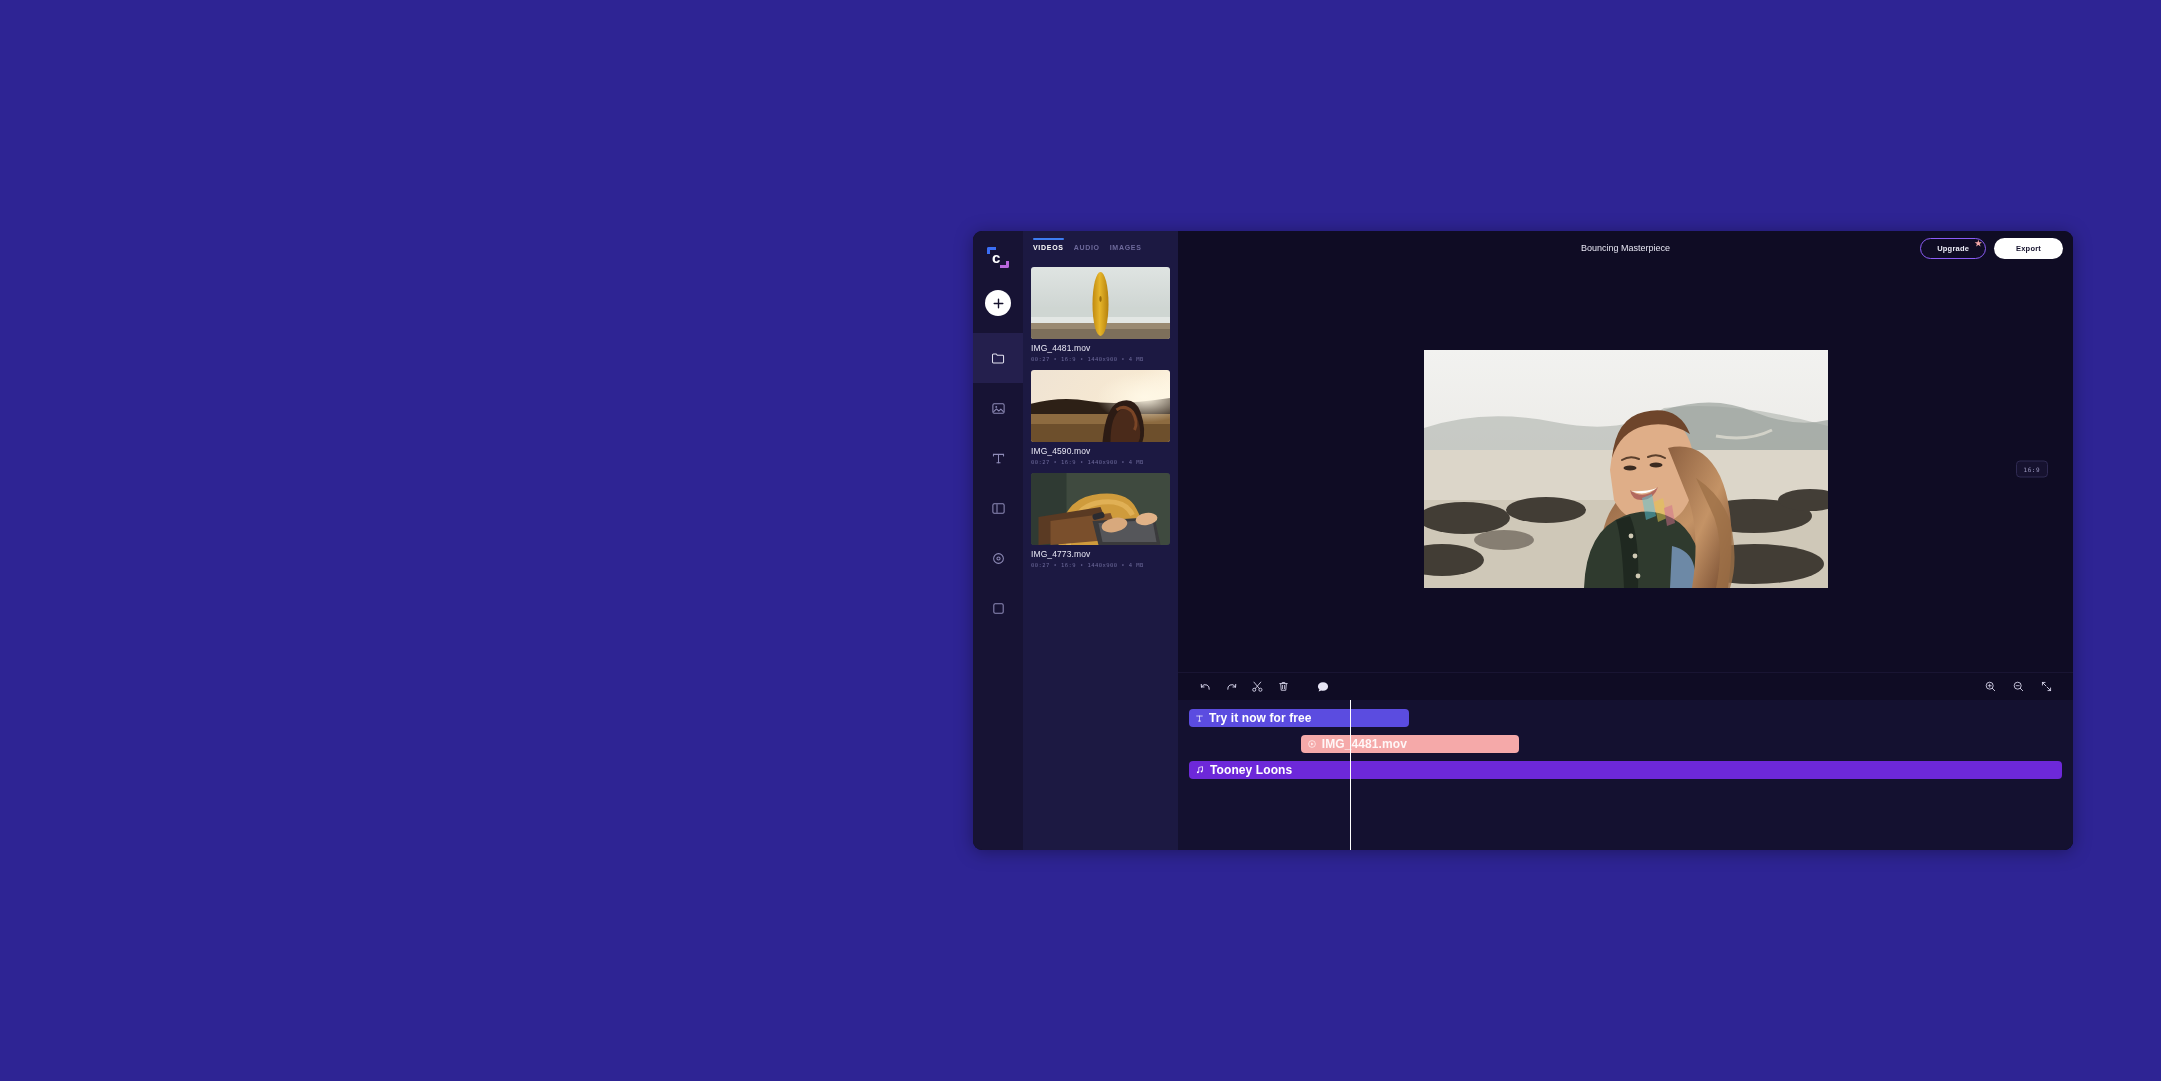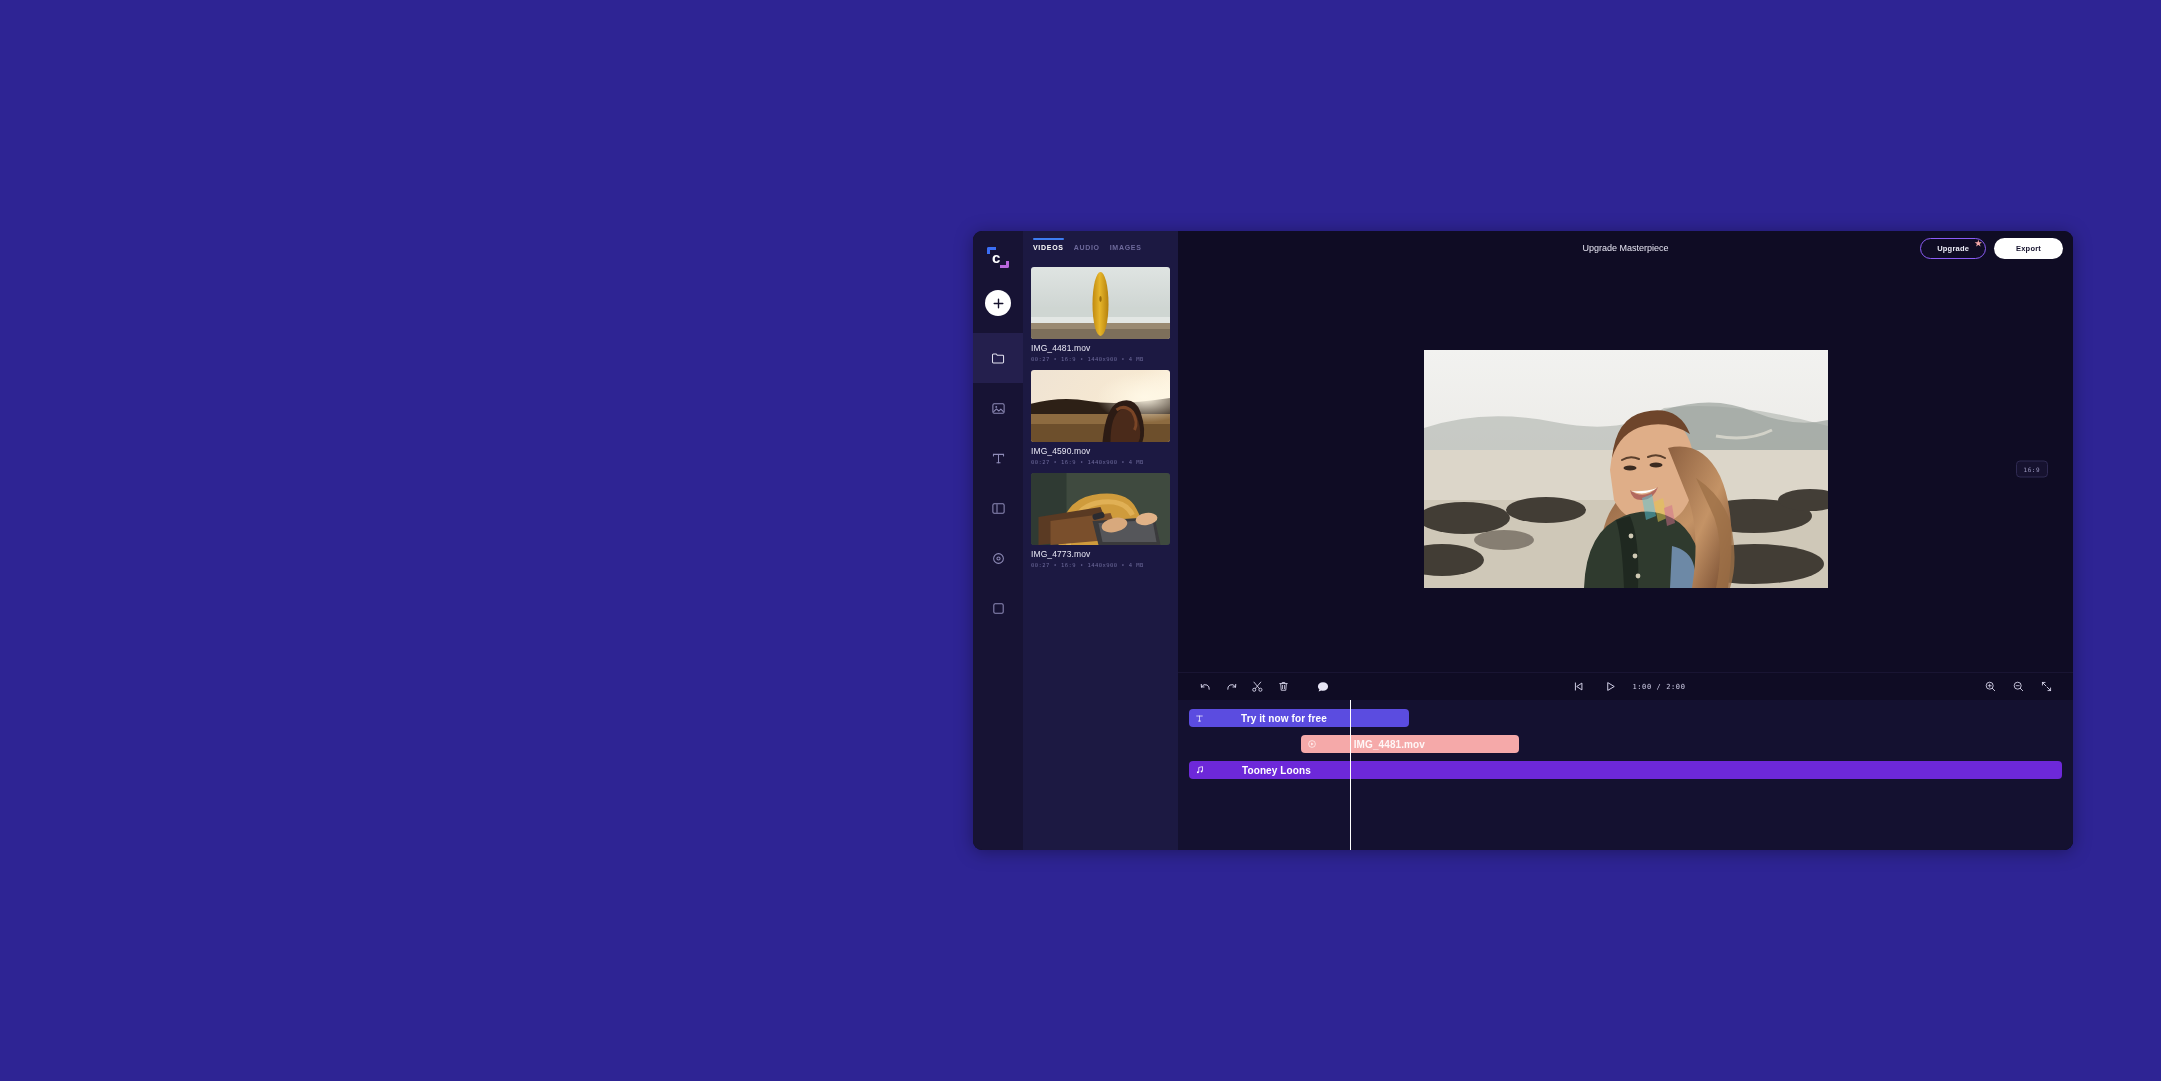--- a/index.html
+++ b/index.html
@@ -194,22 +194,22 @@
     background:#141130; padding:9px 11px 0 11px;
     overflow:hidden;
   }
   .track { height:18px; margin-bottom:8px; position:relative; }
   .clip {
     position:absolute; top:0; height:18px;
     border-radius:4px; display:flex; align-items:center;
     padding-left:6px; gap:5px; cursor:pointer; overflow:hidden;
   }
   .clip-label {
-    font-size:10px; font-weight:bold; color:#ffffff;
-    white-space:nowrap; letter-spacing:.1px;margin-left:32px;
+    font-size:12px; font-weight:bold; color:#ffffff;
+    white-space:nowrap; letter-spacing:.1px;
   }
   .clip .cicon { display:flex; align-items:center; flex:0 0 auto; }
   .clip .cicon svg { display:block; }
   #playhead {
     position:absolute; top:-18px; bottom:0;
     width:1.5px; background:#ffffff; z-index:10;
   }
 </style>
 </head>
 <body>
@@ -360,21 +360,21 @@
         <div class="media-name">IMG_4773.mov</div>
         <div class="media-meta">00:27  •  16:9  •  1440x900  •  4 MB</div>
       </div>
 
     </div>
   </div>
 
   <div id="stage">
 
     <div id="topbar">
-      <div id="project-title">Upgrade Masterpiece</div>
+      <div id="project-title">Bouncing Masterpiece</div>
       <div id="topbar-actions">
         <div class="upgrade-btn">
           <span>Upgrade</span>
           <span class="upgrade-star">★</span>
         </div>
         <div class="export-btn">Export</div>
       </div>
     </div>
 
     <div id="preview-area">
@@ -468,38 +468,20 @@
       </div>
 
       <div class="tl-gap"></div>
 
       <div class="tl-icon">
         <svg width="14" height="14" viewBox="0 0 16 16">
           <path d="M8 2.6c3.4 0 5.8 2 5.8 4.8 0 2.8-2.4 4.8-5.8 4.8-.7 0-1.4-.1-2-.3l-3 1.3.9-2.5c-1.1-.9-1.7-2.1-1.7-3.3C2.2 4.6 4.6 2.6 8 2.6z" fill="#e7e5f5"></path>
         </svg>
       </div>
 
-      <div id="tl-center">
-        <div class="tl-icon">
-          <svg width="13" height="13" viewBox="0 0 16 16">
-            <path d="M4.2 3.6v8.8" stroke="#d6d4ea" stroke-width="1.2" stroke-linecap="round"></path>
-            <path d="M12.2 3.8L5.8 8l6.4 4.2z" fill="none" stroke="#d6d4ea" stroke-width="1.2" stroke-linejoin="round"></path>
-          </svg>
-        </div>
-        <div class="tl-icon">
-          <svg width="13" height="13" viewBox="0 0 16 16">
-            <path d="M4.6 3.2L12.6 8l-8 4.8z" fill="none" stroke="#d6d4ea" stroke-width="1.2" stroke-linejoin="round"></path>
-          </svg>
-        </div>
-        <div id="time-readout">
-          <span>1:00</span>
-          <span>/</span>
-          <span>2:00</span>
-        </div>
-      </div>
 
       <div id="tl-right">
         <div class="tl-icon">
           <svg width="13" height="13" viewBox="0 0 16 16">
             <circle cx="7" cy="7" r="4.3" fill="none" stroke="#d6d4ea" stroke-width="1.1"></circle>
             <path d="M10.2 10.2l3 3" stroke="#d6d4ea" stroke-width="1.1" stroke-linecap="round"></path>
             <path d="M7 5.1v3.8M5.1 7h3.8" stroke="#d6d4ea" stroke-width="1" stroke-linecap="round"></path>
           </svg>
         </div>
         <div class="tl-icon">

